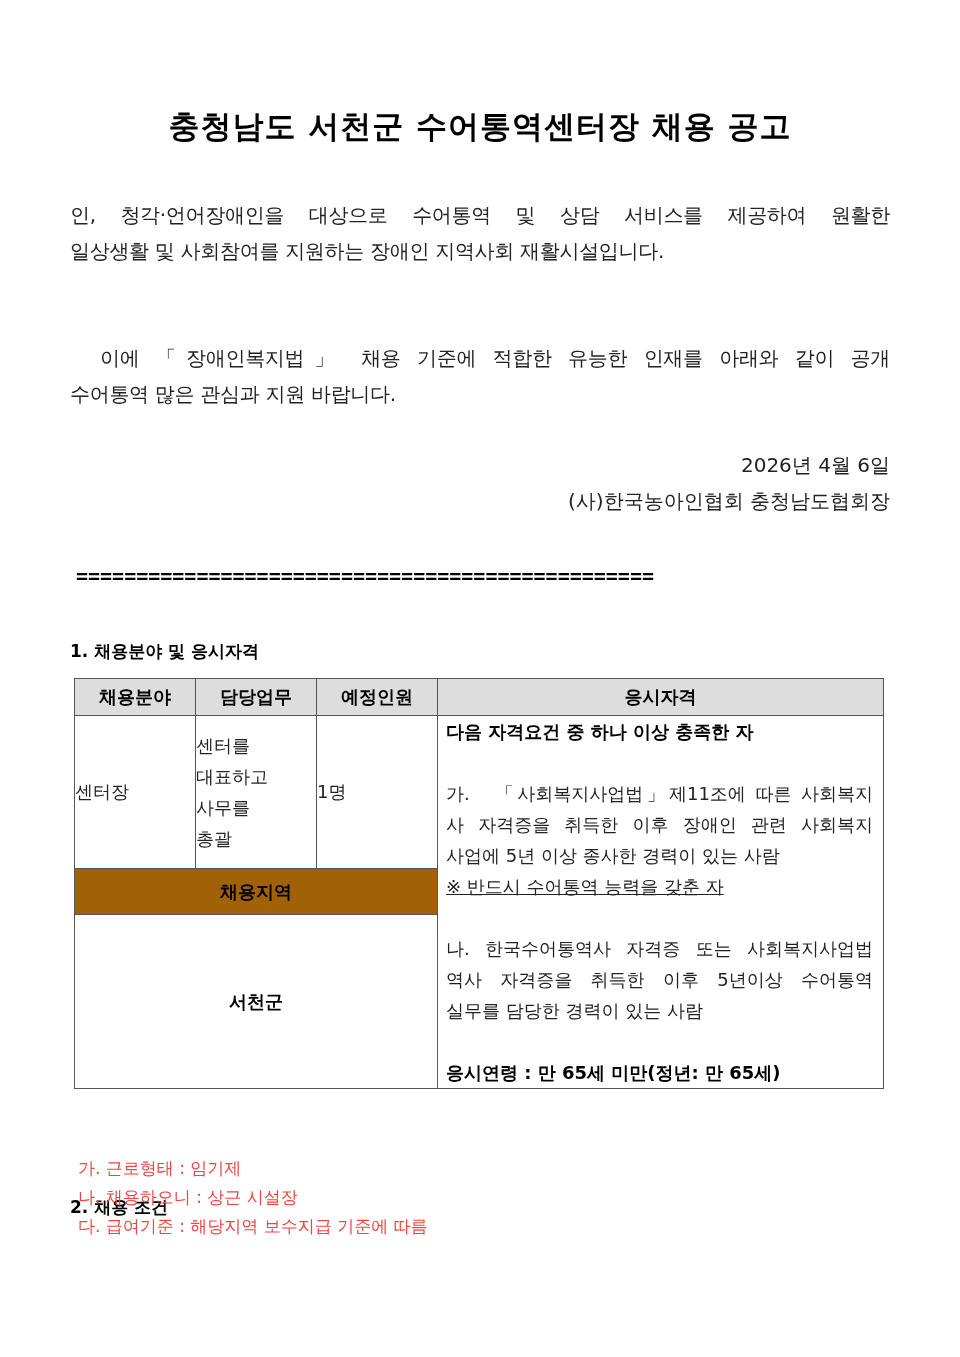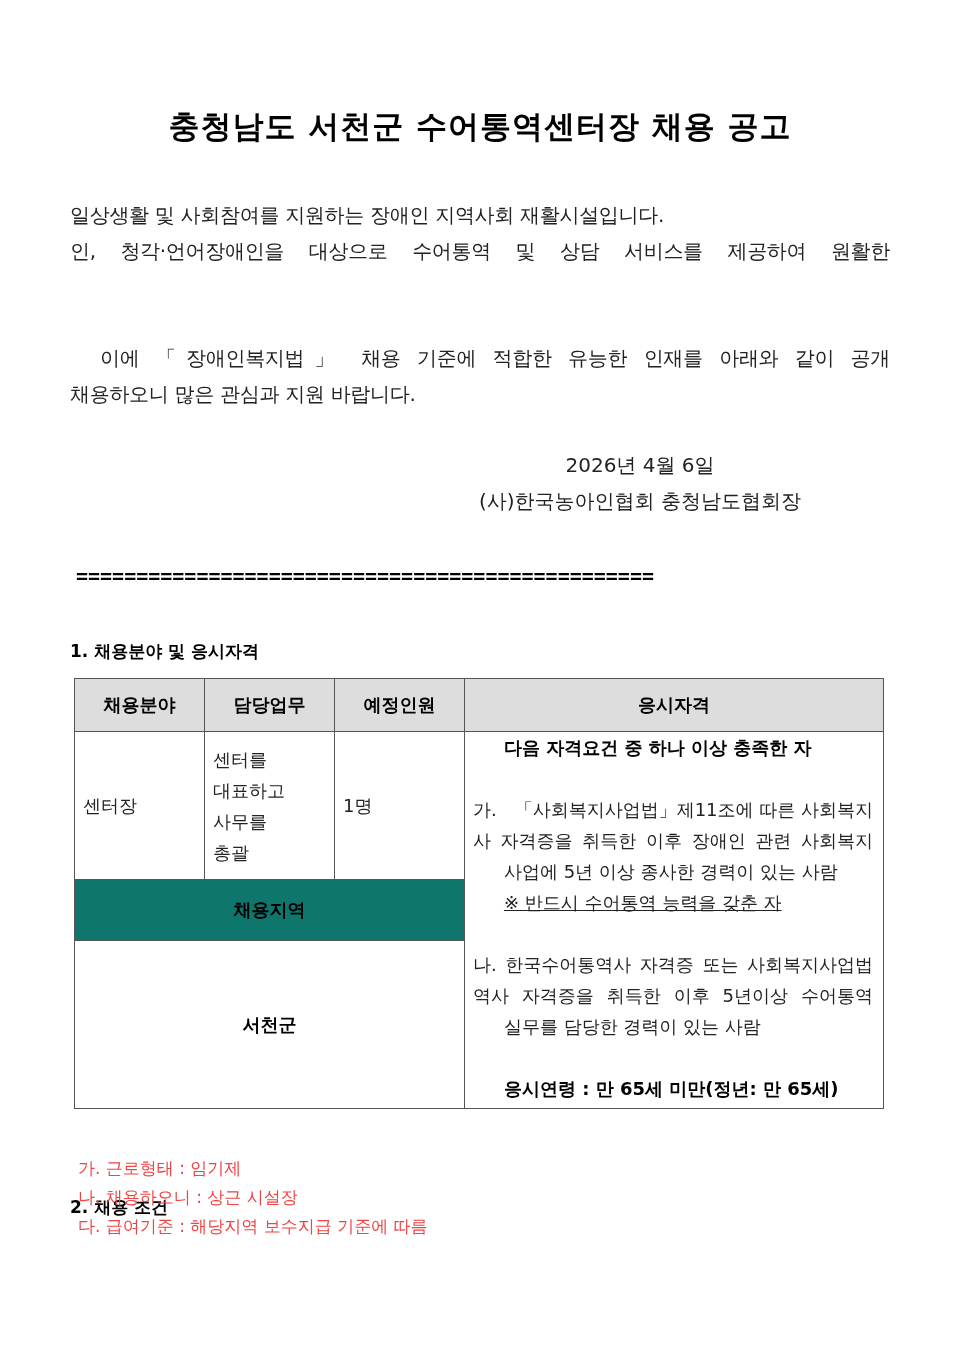--- a/index.html
+++ b/index.html
@@ -17,21 +17,21 @@
     position: absolute; left: 70px; width: 820px;
     font-size: 20px; line-height: 36px; text-align: justify;
     text-align-last: left; color: #222;
     letter-spacing: -0.3px;
   }
   .para .line { display: block; white-space: nowrap; text-align: justify; text-align-last: justify; }
   .para .line.last { text-align-last: left; }
   .p1 { top: 197px; }
   .p2 { top: 340px; }
   .right-block {
-    position: absolute; right: 70px; width: 500px; text-align: center;
+    position: absolute; right: 70px; width: 500px; text-align: right;
     font-size: 20px; color: #222;
   }
   .date { top: 452px; }
   .org { top: 488px; }
   .separator {
     position: absolute; left: 76px; top: 564px; width: 816px;
     font-family: "DejaVu Sans Mono", monospace; font-size: 20px; font-weight: bold;
     letter-spacing: 0px; white-space: nowrap; overflow: hidden; color: #000;
     transform: scaleX(1.0);
   }
@@ -39,55 +39,55 @@
     position: absolute; left: 70px; font-size: 17px; font-weight: bold; color: #000;
   }
   .s1 { top: 640px; }
   .s2 { top: 1196px; }
 
   table.req {
     position: absolute; left: 74px; top: 678px; width: 810px; height: 403px;
     border-collapse: collapse; font-size: 18px; color: #222;
   }
   table.req td, table.req th {
-    border: 1.5px solid #555; padding: 8px;
+    border: 1.5px solid #555; padding: 0;
   }
   table.req th {
     background: #dddddd; font-weight: bold; height: 36px; color: #000; font-size: 18px;
   }
   .c1 { width: 120px; } .c2 { width: 120px; } .c3 { width: 120px; }
   .cell-center { text-align: left; vertical-align: middle; }
   .cell-lines { line-height: 31px; }
-  .region-head { background: #0f766e; font-weight: bold; height: 44px; color: #000; text-align: center; }
+  .region-head { background: #a16207; font-weight: bold; height: 44px; color: #000; text-align: center; }
   .region-val { font-weight: bold; text-align: center; vertical-align: middle; color: #000; }
   .qual-cell { vertical-align: top; padding: 0 10px 0 8px !important; font-size: 18px; line-height: 31px; }
   .qual-cell .ln { display: block; white-space: nowrap; text-align: justify; text-align-last: justify; }
-  .qual-cell .ln.left { text-align-last: left; margin-left: 31px; }
+  .qual-cell .ln.left { text-align-last: left; }
   .qual-cell .bold { font-weight: bold; color: #000; }
   .qual-cell .underline { text-decoration: underline; }
   .qual-cell .gap { display: block; height: 31px; }
 
   .cond-list {
     position: absolute; left: 78px; top: 1154px; font-size: 17px; line-height: 29px; color: #ef4444;
   }
   .cond-item { display: block; white-space: nowrap; }
 </style>
 </head>
 <body>
 
 <div class="page-title">충청남도 서천군 수어통역센터장 채용 공고</div>
 
 <div class="para p1">
+  <span class="line">인, 청각·언어장애인을 대상으로 수어통역 및 상담 서비스를 제공하여 원활한</span>
   <span class="line last">일상생활 및 사회참여를 지원하는 장애인 지역사회 재활시설입니다.</span>
-  <span class="line">인, 청각·언어장애인을 대상으로 수어통역 및 상담 서비스를 제공하여 원활한</span>
 </div>
 
 <div class="para p2">
   <span class="line">　이에 「장애인복지법」 채용 기준에 적합한 유능한 인재를 아래와 같이 공개</span>
-  <span class="line last">채용하오니 많은 관심과 지원 바랍니다.</span>
+  <span class="line last">수어통역 많은 관심과 지원 바랍니다.</span>
 </div>
 
 <div class="right-block date">2026년  4월  6일</div>
 <div class="right-block org">(사)한국농아인협회  충청남도협회장</div>
 
 <div class="separator">================================================</div>
 
 <div class="section-title s1">1. 채용분야 및 응시자격</div>
 
 <table class="req">

